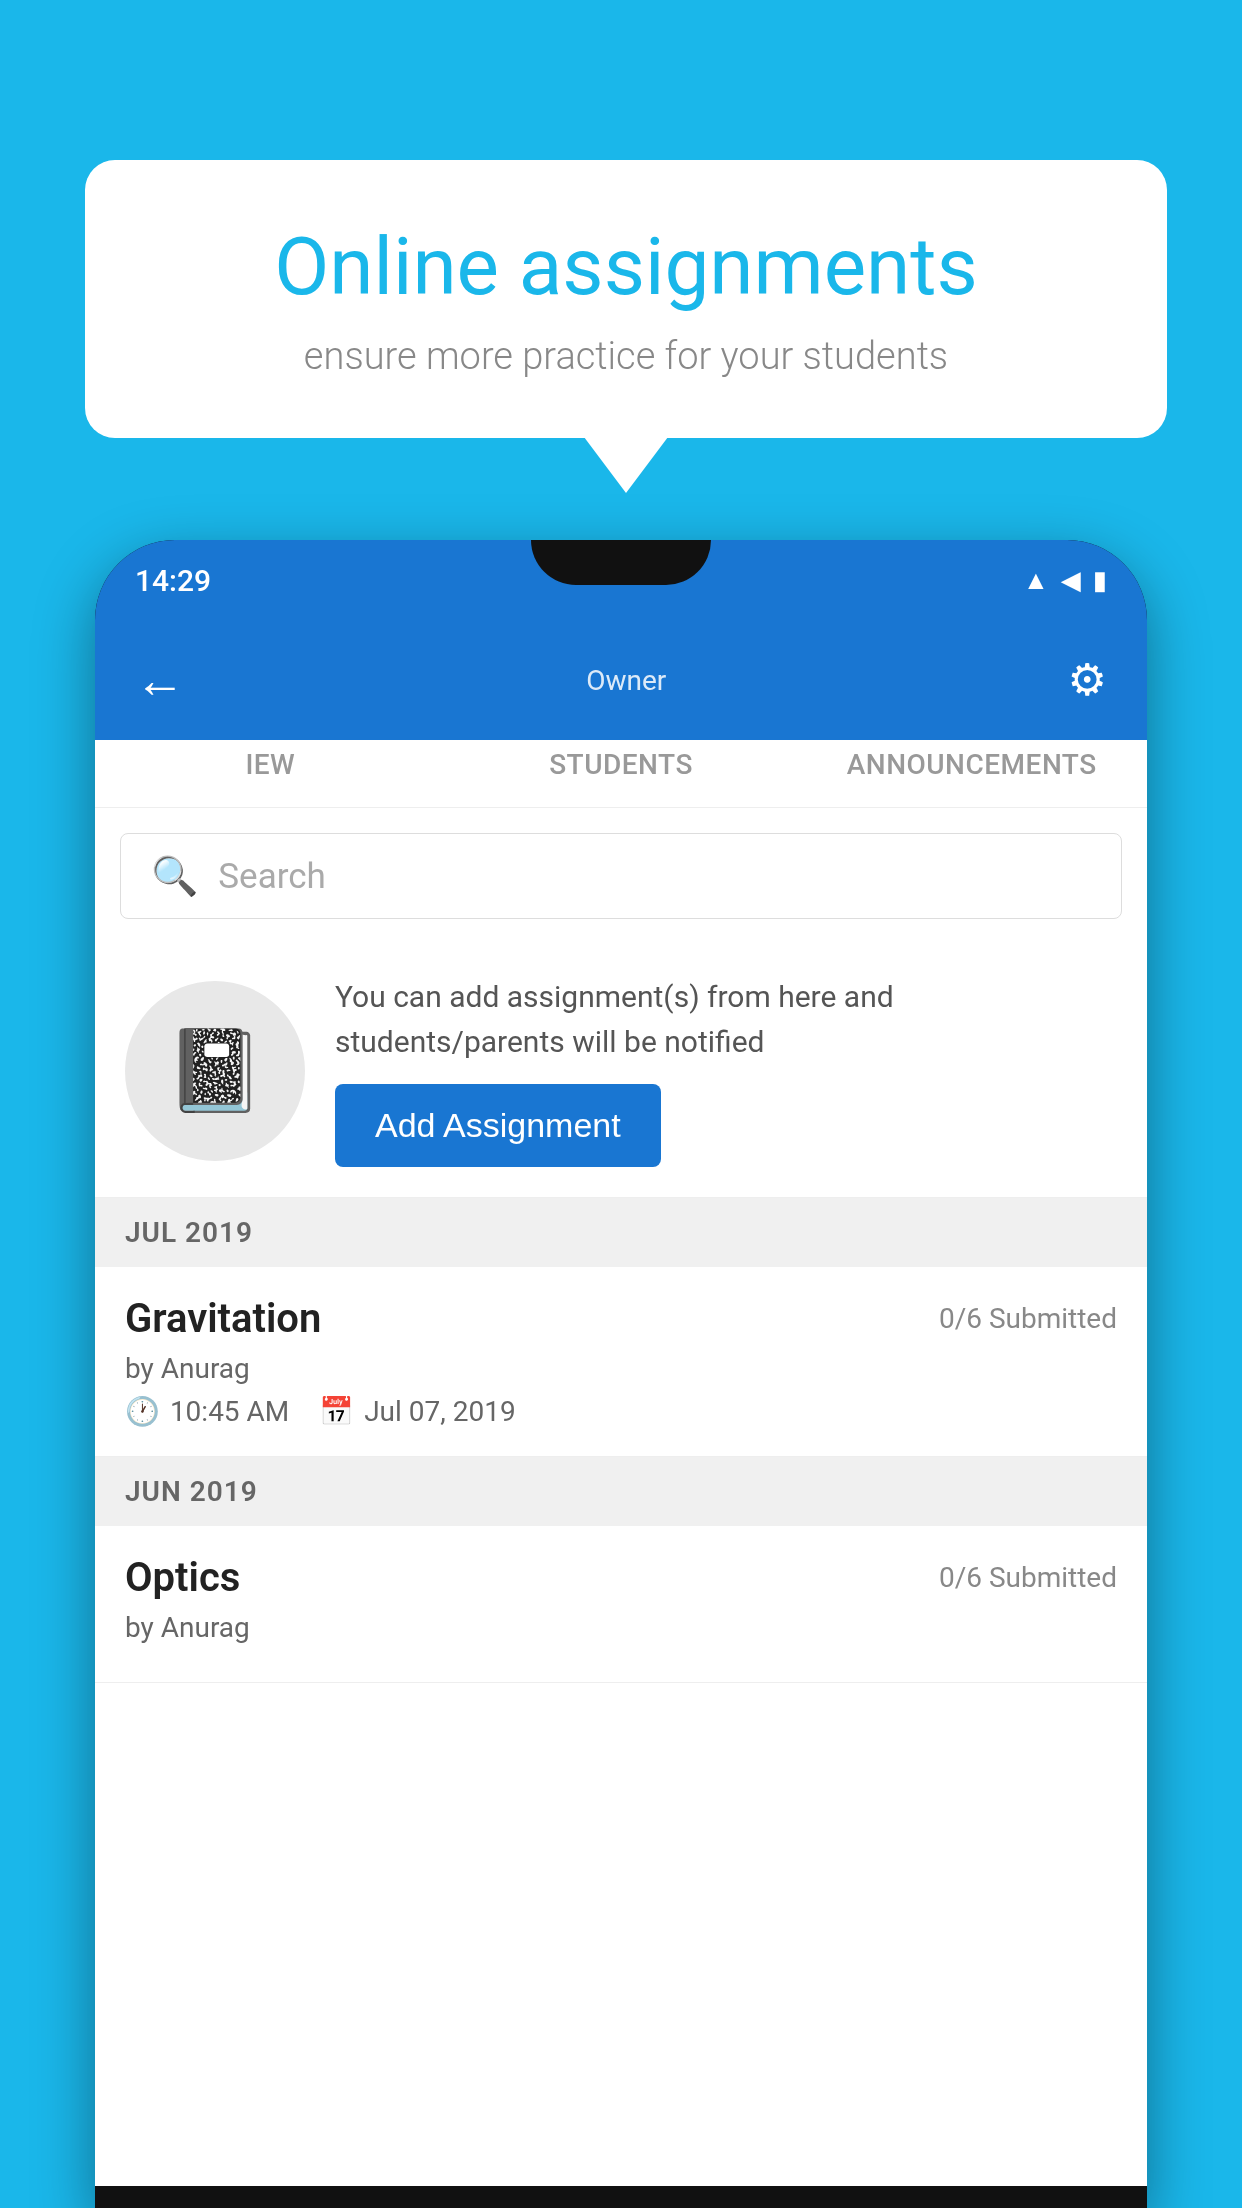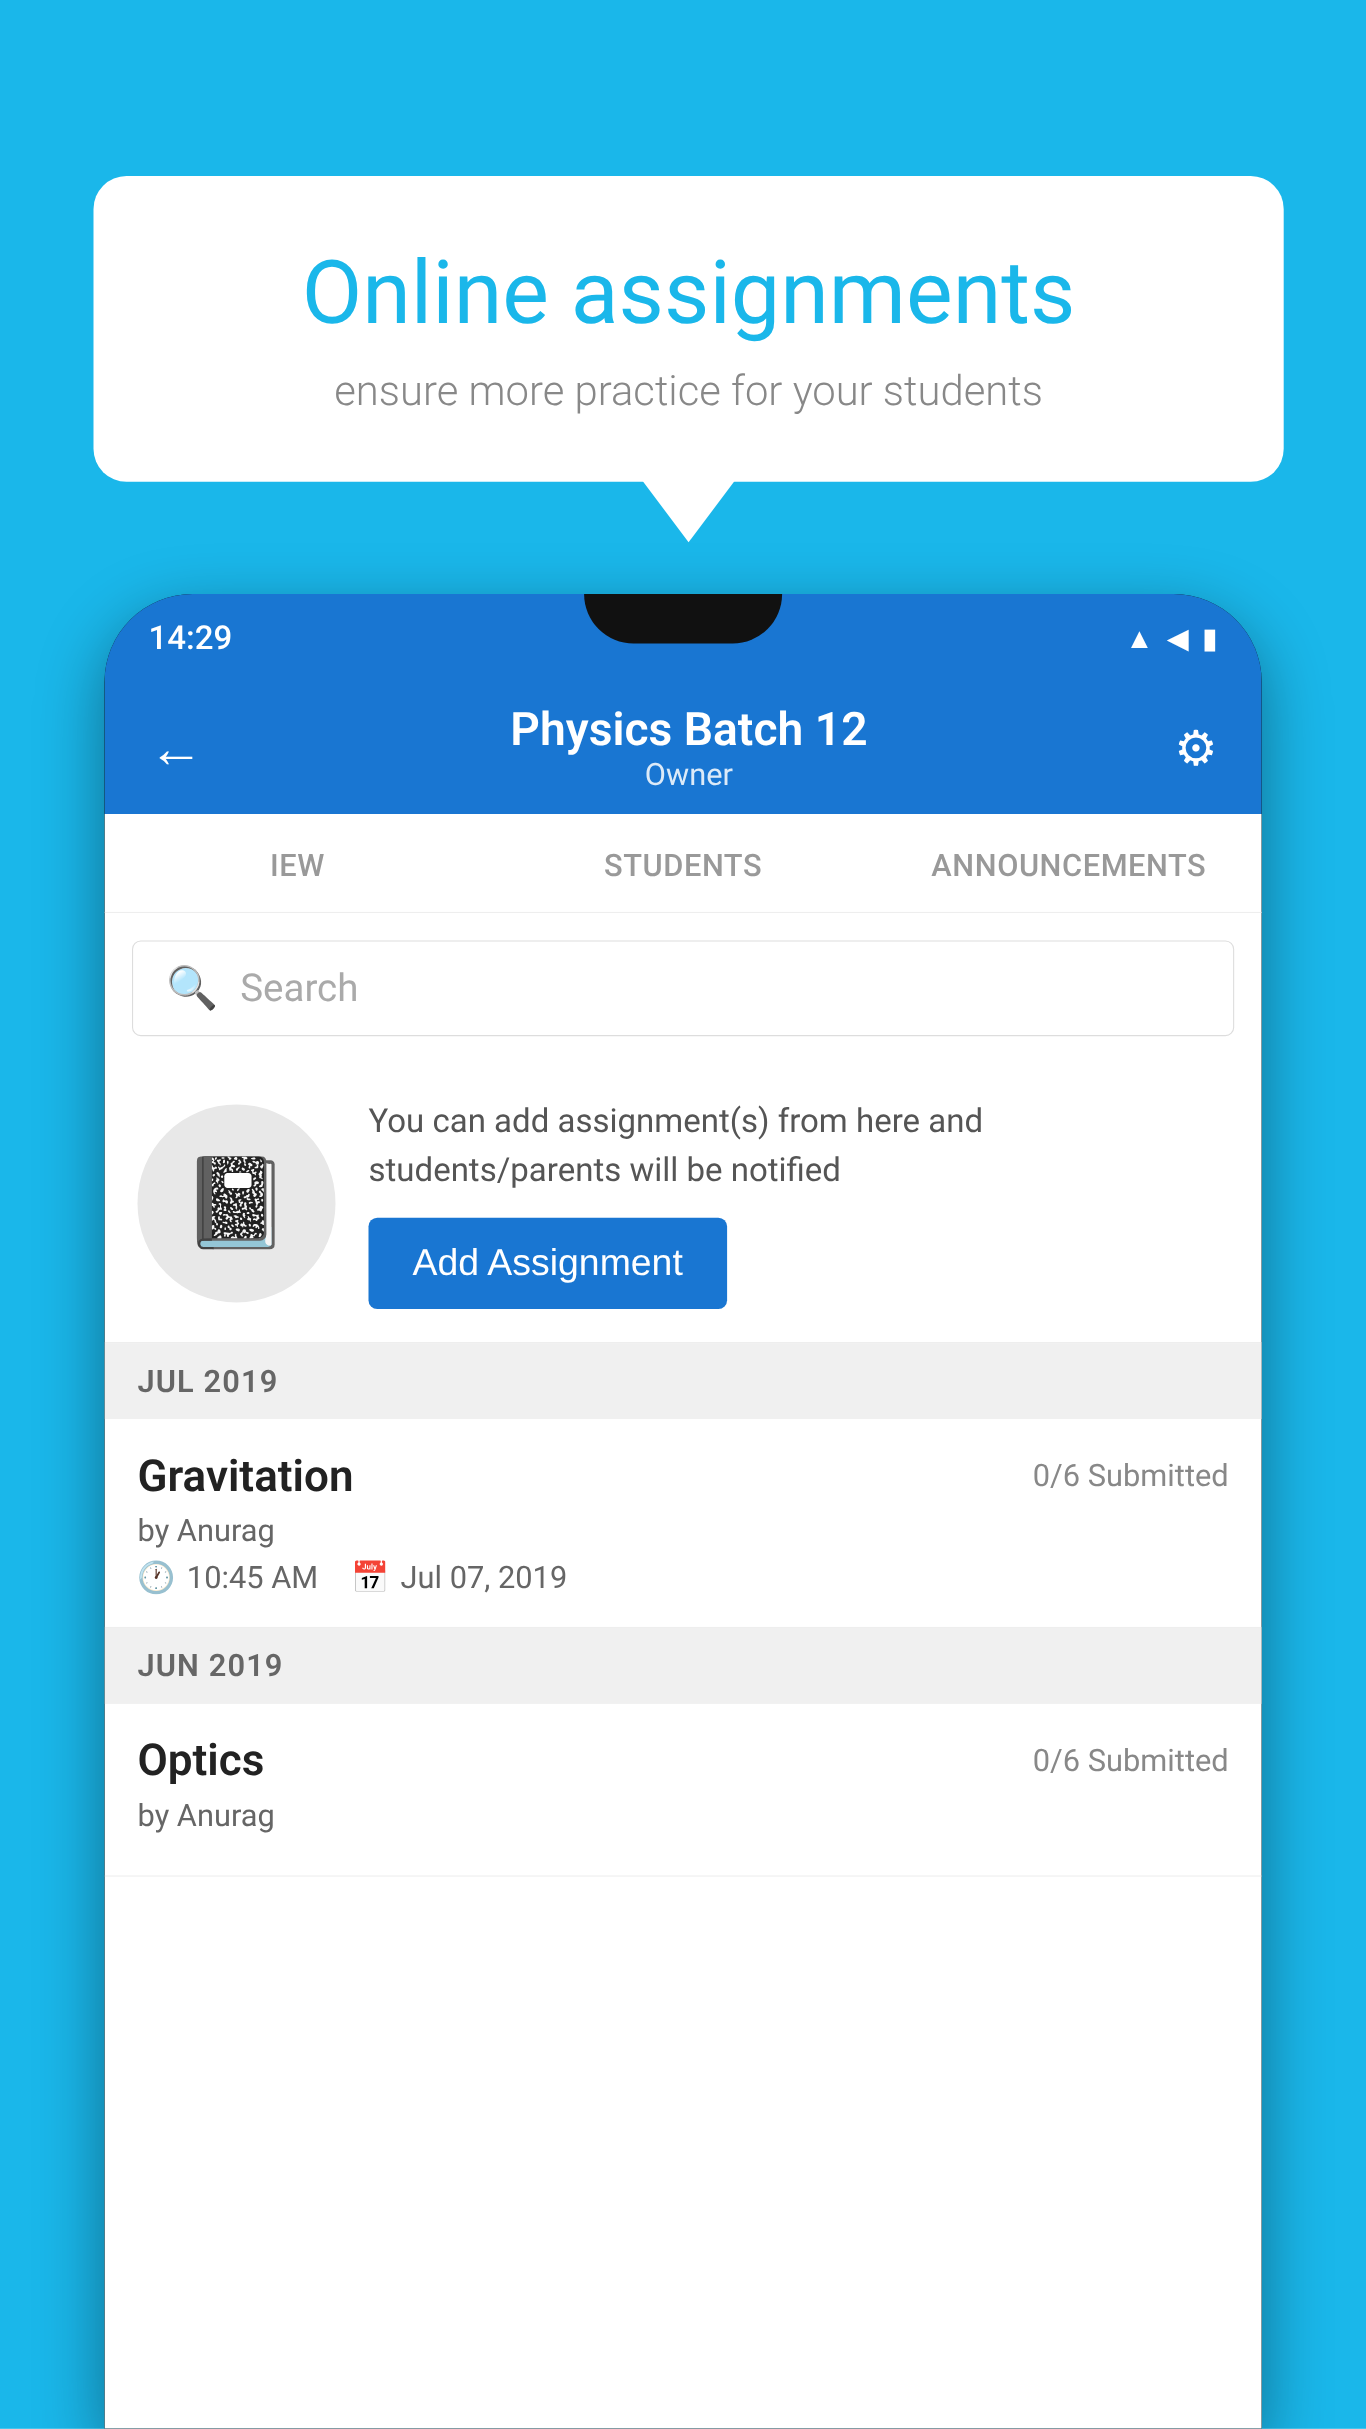--- a/index.html
+++ b/index.html
@@ -140,21 +140,21 @@
       color: white;
       font-size: 44px;
       cursor: pointer;
     }
 
     
     .tab-bar {
       background: white;
       display: flex;
       border-bottom: 1px solid #eee;
-      height: 90px;
+      height: 68px;
       align-items: flex-end;
       overflow: hidden;
     }
 
     .tab-item {
       flex: 1;
       text-align: center;
       padding-bottom: 22px;
       font-size: 28px;
       color: #999;
@@ -319,21 +319,20 @@
     <div class="status-icons">
       <span>▲</span>
       <span>◀</span>
       <span>▮</span>
     </div>
   </div>
 
   <div class="app-header">
     <span class="header-back">←</span>
     <div class="header-title">
-      <div class="header-title-main">Physics Batch 12</div>
       <div class="header-title-sub">Owner</div>
     </div>
     <span class="header-gear">⚙</span>
   </div>
 
   <div class="tab-bar">
     <div class="tab-item">
       <span>IEW</span>
     </div>
     <div class="tab-item">

